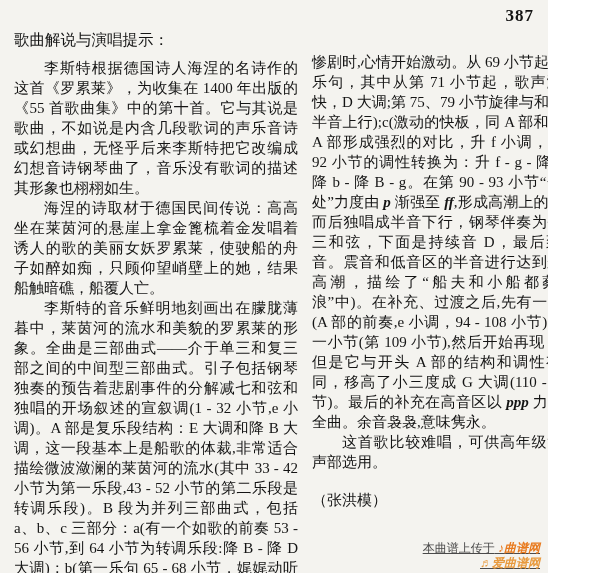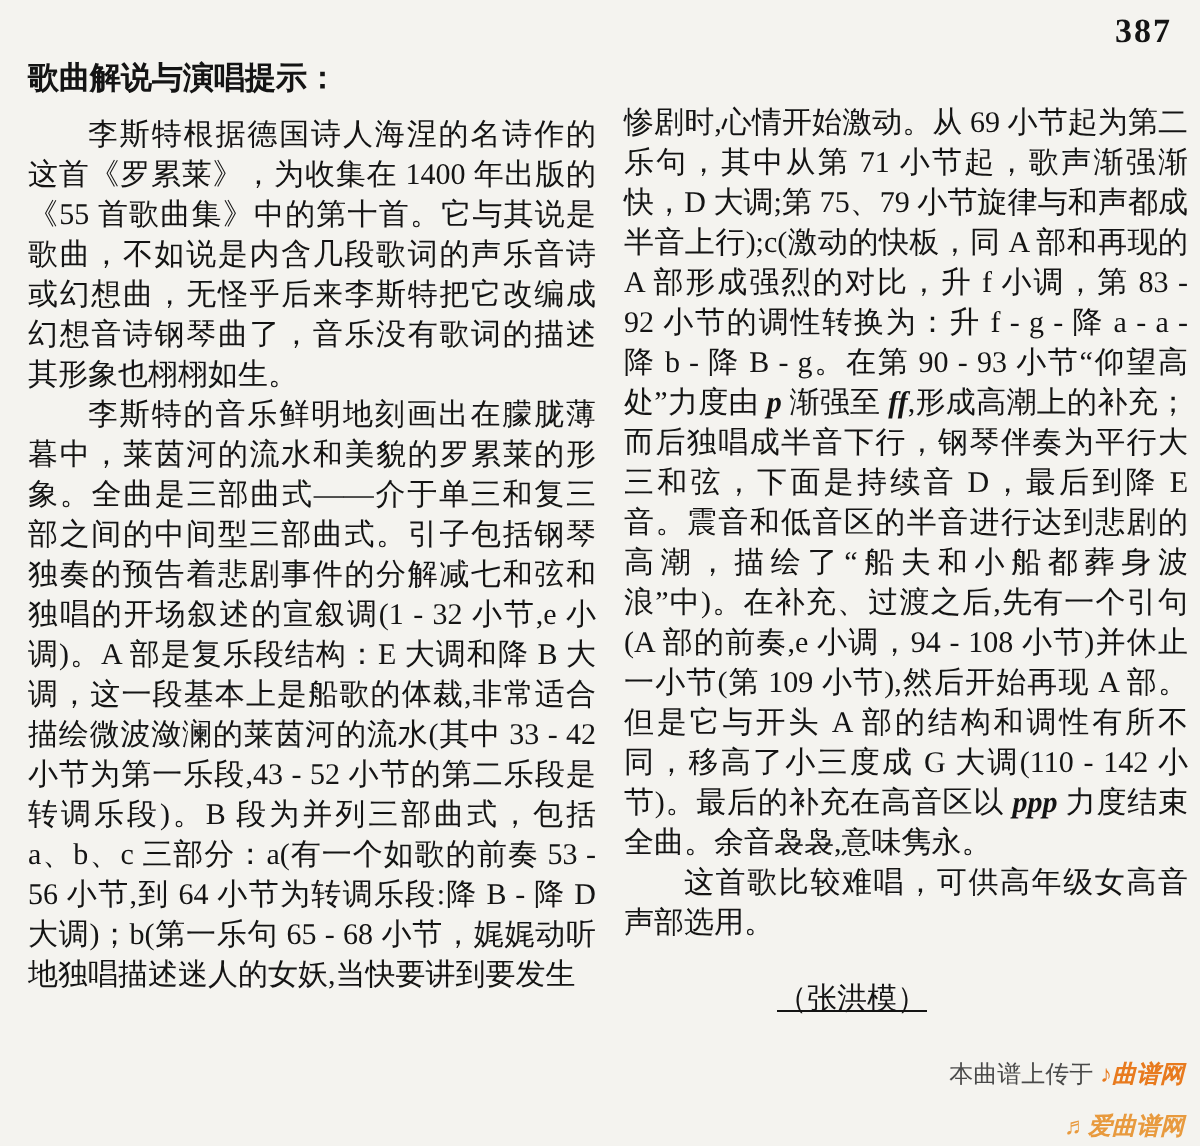--- a/index.html
+++ b/index.html
@@ -1,52 +1,54 @@
 <!DOCTYPE html>
 <html><head>
 <meta charset="utf-8">
 <style>
   html,body{margin:0;padding:0;}
   .page{
-    position:relative;width:600px;height:573px;overflow:hidden;
+    position:relative;width:548px;height:573px;overflow:hidden;
     background:#f4f3ef;color:#141414;
     font-family:"Liberation Serif","DejaVu Serif",serif;
   }
   .pagenum{
     position:absolute;top:6px;right:14px;
     font-weight:bold;font-size:17px;letter-spacing:1px;
   }
   .col{position:absolute;font-size:15px;line-height:20px;text-align:justify;}
   .col-left{left:14px;top:30px;width:284px;}
   .col-right{left:312px;top:32px;width:282px;}
-  .heading{font-weight:bold;font-size:15.5px;margin:0 0 8px 0;}
+  .heading{font-weight:normal;font-size:15.5px;margin:0 0 8px 0;}
   .para{margin:0;text-indent:2em;}
   .para.noindent{text-indent:0;margin-top:20px;}
   .dyn{font-style:italic;font-weight:bold;}
-  .author{margin-top:18px;text-indent:0;text-align:center;padding-right:54px;text-decoration:underline;}
+  .author{margin-top:18px;text-indent:0;text-align:left;padding-right:54px;}
   .watermark{
     position:absolute;right:8px;bottom:3px;
     font-size:12px;line-height:14px;color:#4a4a4a;
     font-family:"Liberation Sans","DejaVu Sans",sans-serif;
+    text-decoration:underline;
   }
   .wm-row{white-space:nowrap;}
   .wm-brand{font-weight:bold;font-style:italic;}
   .wm-note{font-style:normal;}
-  .wm-line2{text-align:right;font-weight:bold;font-style:italic;margin-top:12px;}
+  .wm-line2{text-align:right;font-weight:bold;font-style:italic;margin-top:1px;}
 </style>
 </head>
 <body>
 
 <div class="page">
 
   <div class="pagenum">387</div>
 
   <div class="col col-left">
     <h2 class="heading">歌曲解说与演唱提示：</h2>
     <p class="para">李斯特根据德国诗人海涅的名诗作的这首《罗累莱》，为收集在 1400 年出版的《55 首歌曲集》中的第十首。它与其说是歌曲，不如说是内含几段歌词的声乐音诗或幻想曲，无怪乎后来李斯特把它改编成幻想音诗钢琴曲了，音乐没有歌词的描述其形象也栩栩如生。</p>
+    <p class="para">海涅的诗取材于德国民间传说：高高坐在莱茵河的悬崖上拿金篦梳着金发唱着诱人的歌的美丽女妖罗累莱，使驶船的舟子如醉如痴，只顾仰望峭壁上的她，结果船触暗礁，船覆人亡。</p>
     <p class="para">李斯特的音乐鲜明地刻画出在朦胧薄暮中，莱茵河的流水和美貌的罗累莱的形象。全曲是三部曲式——介于单三和复三部之间的中间型三部曲式。引子包括钢琴独奏的预告着悲剧事件的分解减七和弦和独唱的开场叙述的宣叙调(1 - 32 小节,e 小调)。A 部是复乐段结构：E 大调和降 B 大调，这一段基本上是船歌的体裁,非常适合描绘微波潋澜的莱茵河的流水(其中 33 - 42 小节为第一乐段,43 - 52 小节的第二乐段是转调乐段)。B 段为并列三部曲式，包括 a、b、c 三部分：a(有一个如歌的前奏 53 - 56 小节,到 64 小节为转调乐段:降 B - 降 D 大调)；b(第一乐句 65 - 68 小节，娓娓动听地独唱描述迷人的女妖,当快要讲到要发生</p>
   </div>
 
   <div class="col col-right">
     <p class="para noindent"><span>惨剧时,心情开始激动。从 69 小节起为第二乐句，其中从第 71 小节起，歌声渐强渐快，D 大调;第 75、79 小节旋律与和声都成半音上行);c(激动的快板，同 A 部和再现的 A 部形成强烈的对比，升 f 小调，第 83 - 92 小节的调性转换为：升 f - g - 降 a - a - 降 b - 降 B - g。在第 90 - 93 小节“仰望高处”力度由 </span><span class="dyn">p</span><span> 渐强至 </span><span class="dyn">ff</span><span>,形成高潮上的补充；而后独唱成半音下行，钢琴伴奏为平行大三和弦，下面是持续音 D，最后到降 E 音。震音和低音区的半音进行达到悲剧的高潮，描绘了“船夫和小船都葬身波浪”中)。在补充、过渡之后,先有一个引句(A 部的前奏,e 小调，94 - 108 小节)并休止一小节(第 109 小节),然后开始再现 A 部。但是它与开头 A 部的结构和调性有所不同，移高了小三度成 G 大调(110 - 142 小节)。最后的补充在高音区以 </span><span class="dyn">ppp</span><span> 力度结束全曲。余音袅袅,意味隽永。</span></p>
     <p class="para">这首歌比较难唱，可供高年级女高音声部选用。</p>
     <p class="para author">（张洪模）</p>
   </div>
 
   <div class="watermark">

